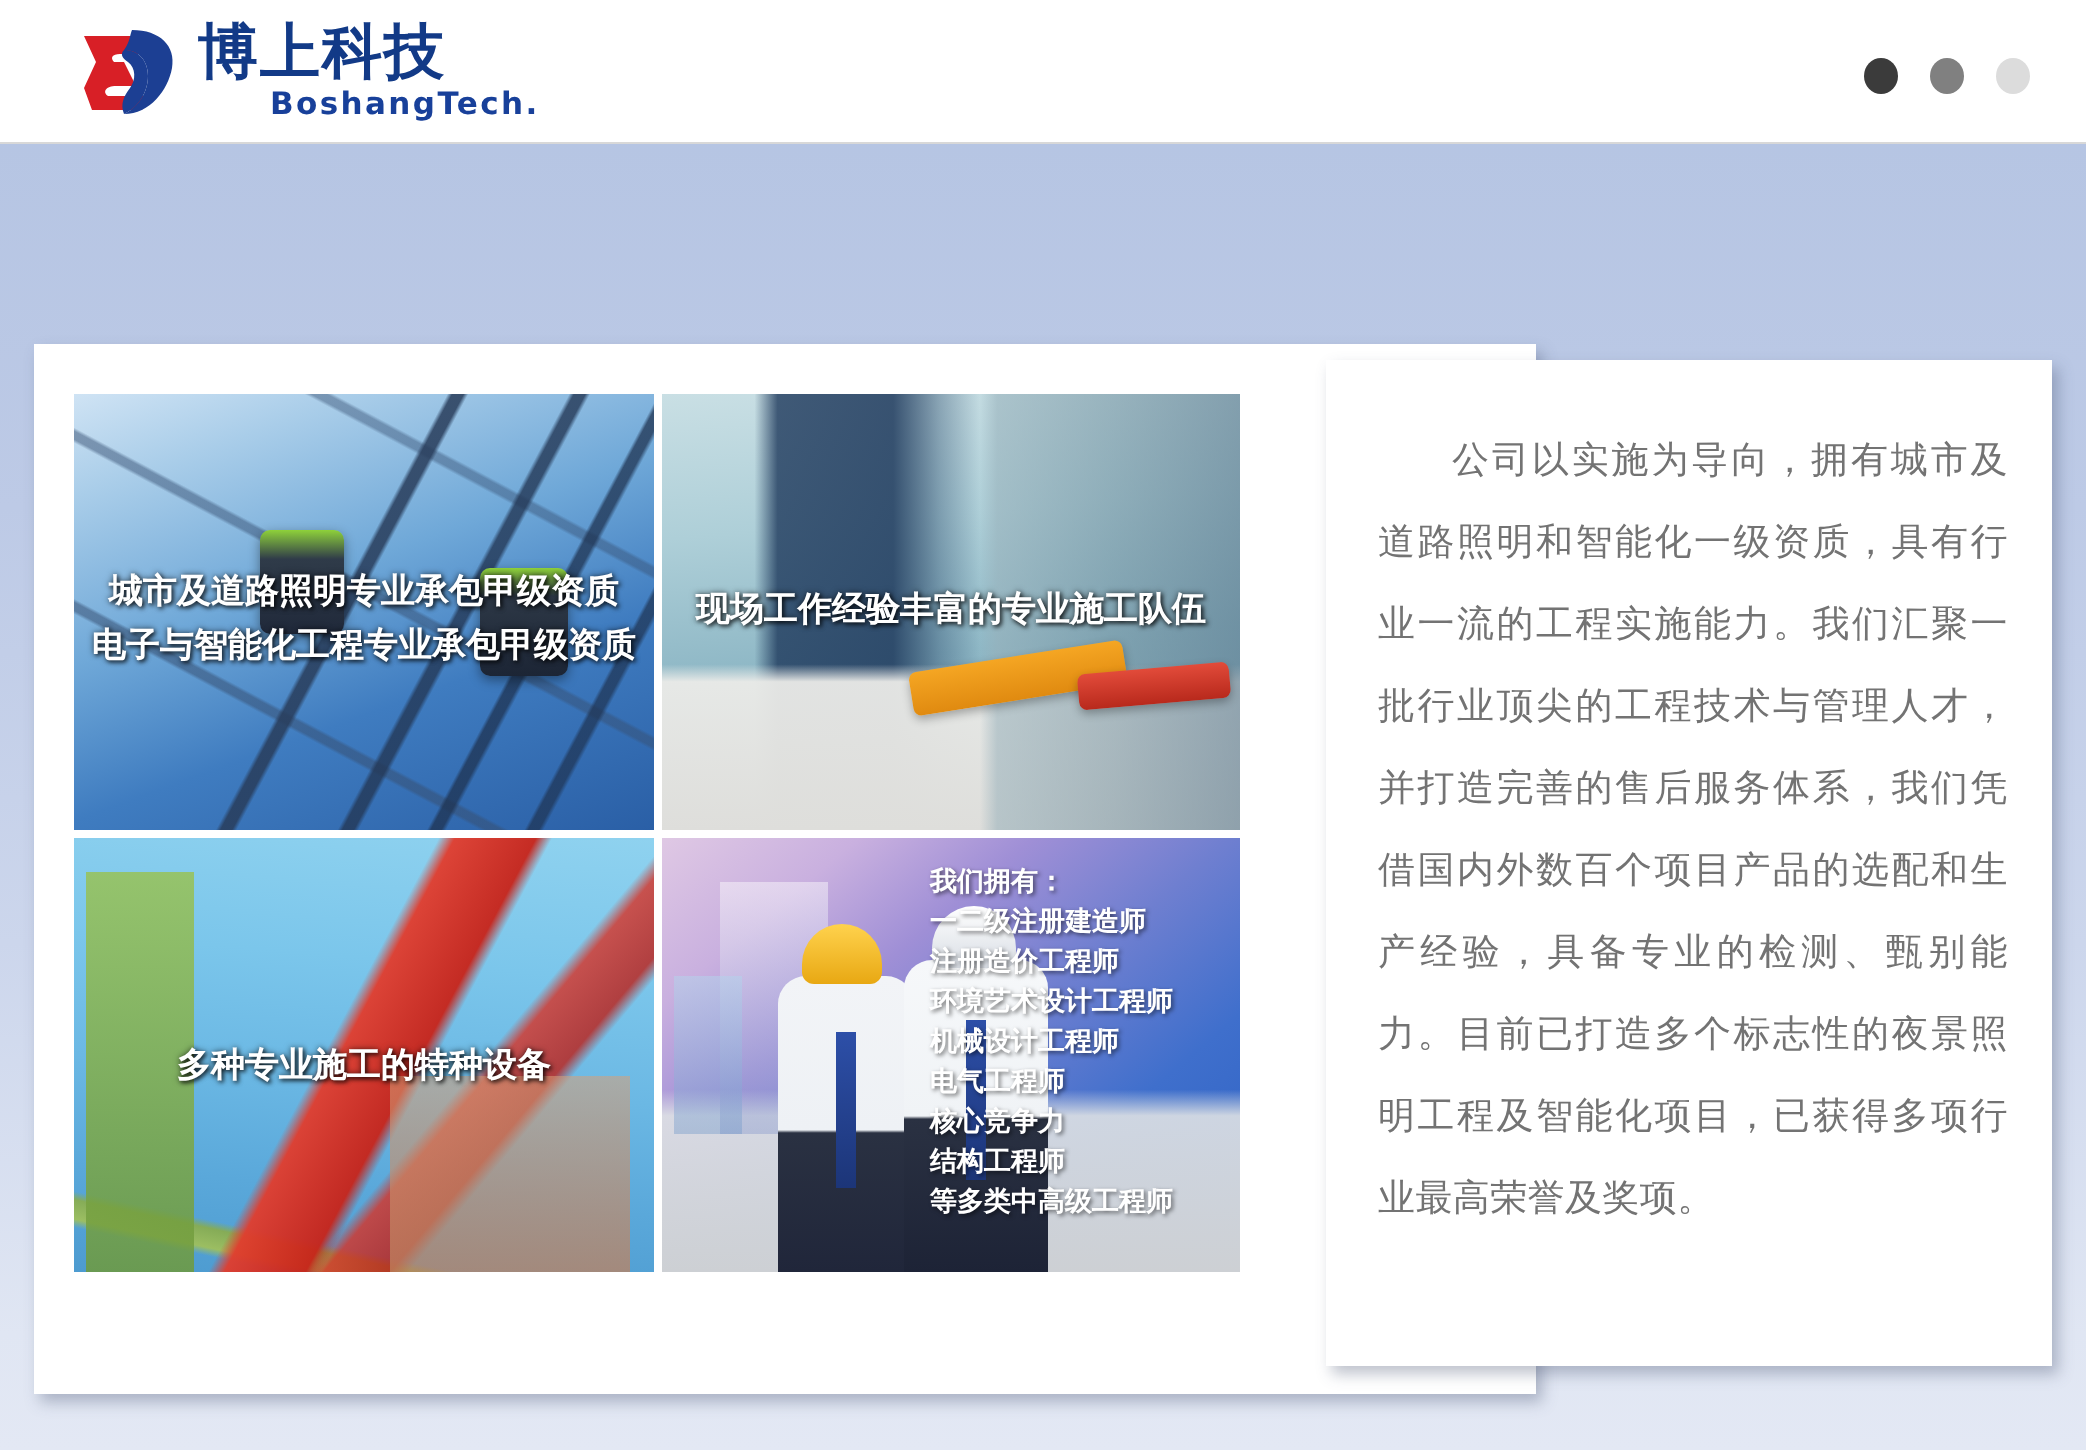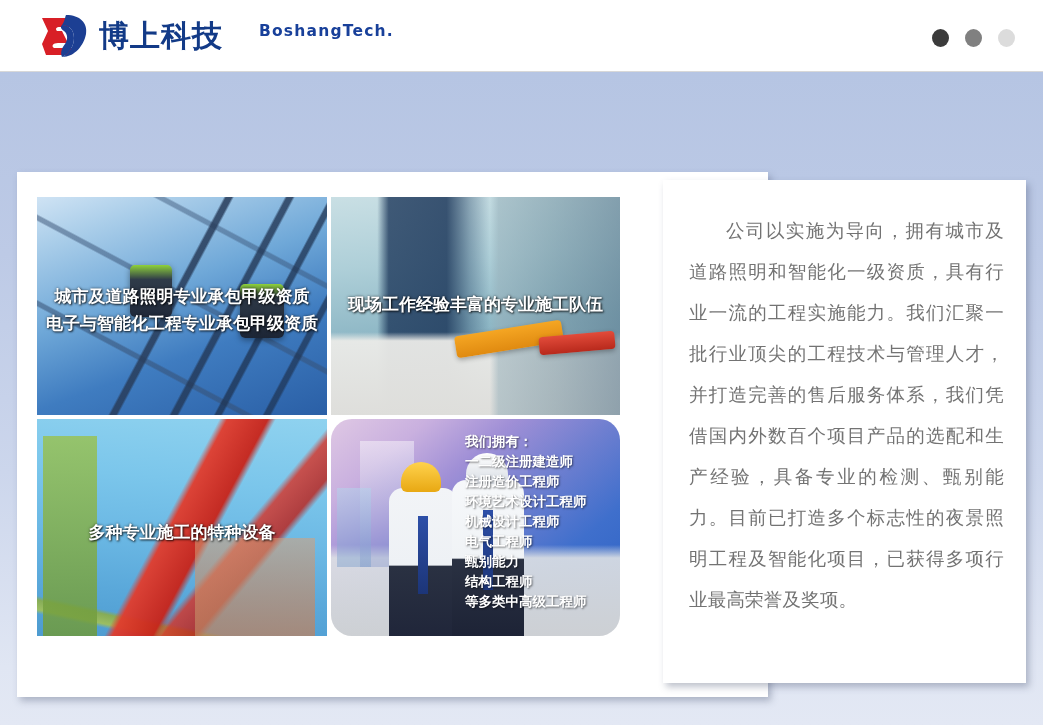--- a/index.html
+++ b/index.html
@@ -31,21 +31,21 @@
   #logo-block {
     position: absolute;
     left: 38px; top: 12px;
     display: flex;
     align-items: center;
     gap: 9px;
   }
 
   #logo-mark { width: 52px; height: 48px; display: block; }
 
-  #logo-text-block { display: flex; flex-direction: row; line-height: 1; }
+  #logo-text-block { display: flex; flex-direction: column; line-height: 1; }
 
   #logo-cn {
     font-family: "DejaVu Sans", "Liberation Sans", sans-serif;
     font-size: 30px;
     font-weight: bold;
     color: #123a87;
     letter-spacing: 1px;
     white-space: nowrap;
   }
 
@@ -209,21 +209,20 @@
     transform: translateX(-50%);
     font-size: 17px;
     text-align: center;
   }
 
   
   #photo-4 {
     background:
       linear-gradient(180deg, rgba(255,255,255,0) 58%, rgba(222,225,228,0.9) 64%, rgba(205,208,212,1) 100%),
       linear-gradient(140deg, #dfc8e4 0%, #c9b0df 18%, #9f8fd6 34%, #6f7fd0 52%, #3f6fcc 72%, #2a5fc2 100%);
-    border-radius: 21px;
   }
   #photo-4 .bldg-a {
     position: absolute; left: 10%; top: 10%;
     width: 54px; height: 58%;
     background: linear-gradient(180deg, rgba(255,255,255,0.45) 0%, rgba(120,140,200,0.35) 100%);
   }
   #photo-4 .bldg-b {
     position: absolute; left: 2%; top: 32%;
     width: 34px; height: 36%;
     background: linear-gradient(180deg, rgba(180,210,235,0.55) 0%, rgba(110,150,200,0.4) 100%);
@@ -351,21 +350,21 @@
         <div class="bldg-b"></div>
         <div class="person-a"></div>
         <div class="person-b"></div>
         <div id="skills-list">
           <div class="skill-line">我们拥有：</div>
           <div class="skill-line">一二级注册建造师</div>
           <div class="skill-line">注册造价工程师</div>
           <div class="skill-line">环境艺术设计工程师</div>
           <div class="skill-line">机械设计工程师</div>
           <div class="skill-line">电气工程师</div>
-          <div class="skill-line">甄别能力</div>
+          <div class="skill-line">核心竞争力</div>
           <div class="skill-line">结构工程师</div>
           <div class="skill-line">等多类中高级工程师</div>
         </div>
       </div>
 
     </div>
   </div>
 
   <div id="text-panel">
     <div id="body-text">公司以实施为导向，拥有城市及道路照明和智能化一级资质，具有行业一流的工程实施能力。我们汇聚一批行业顶尖的工程技术与管理人才，并打造完善的售后服务体系，我们凭借国内外数百个项目产品的选配和生产经验，具备专业的检测、甄别能力。目前已打造多个标志性的夜景照明工程及智能化项目，已获得多项行业最高荣誉及奖项。</div>

